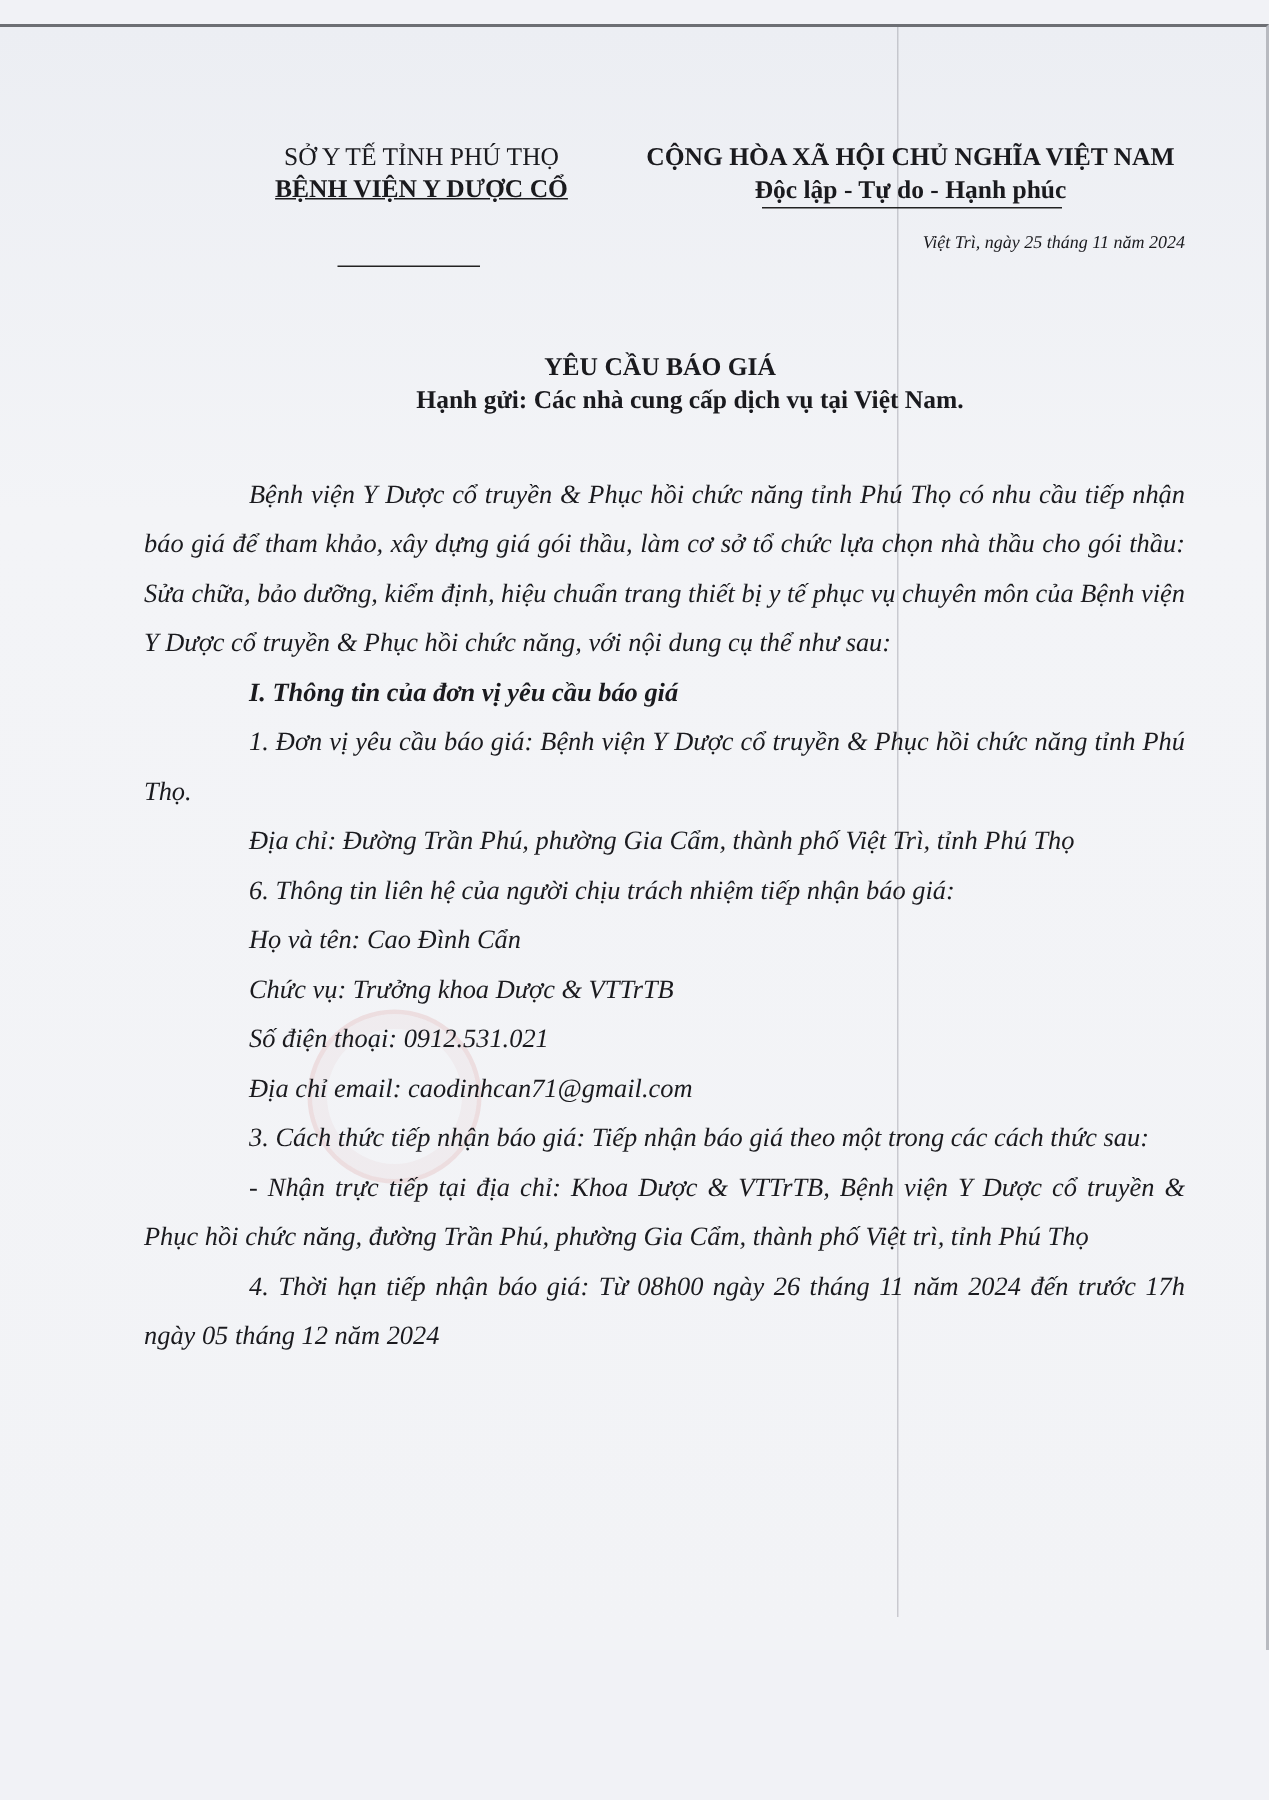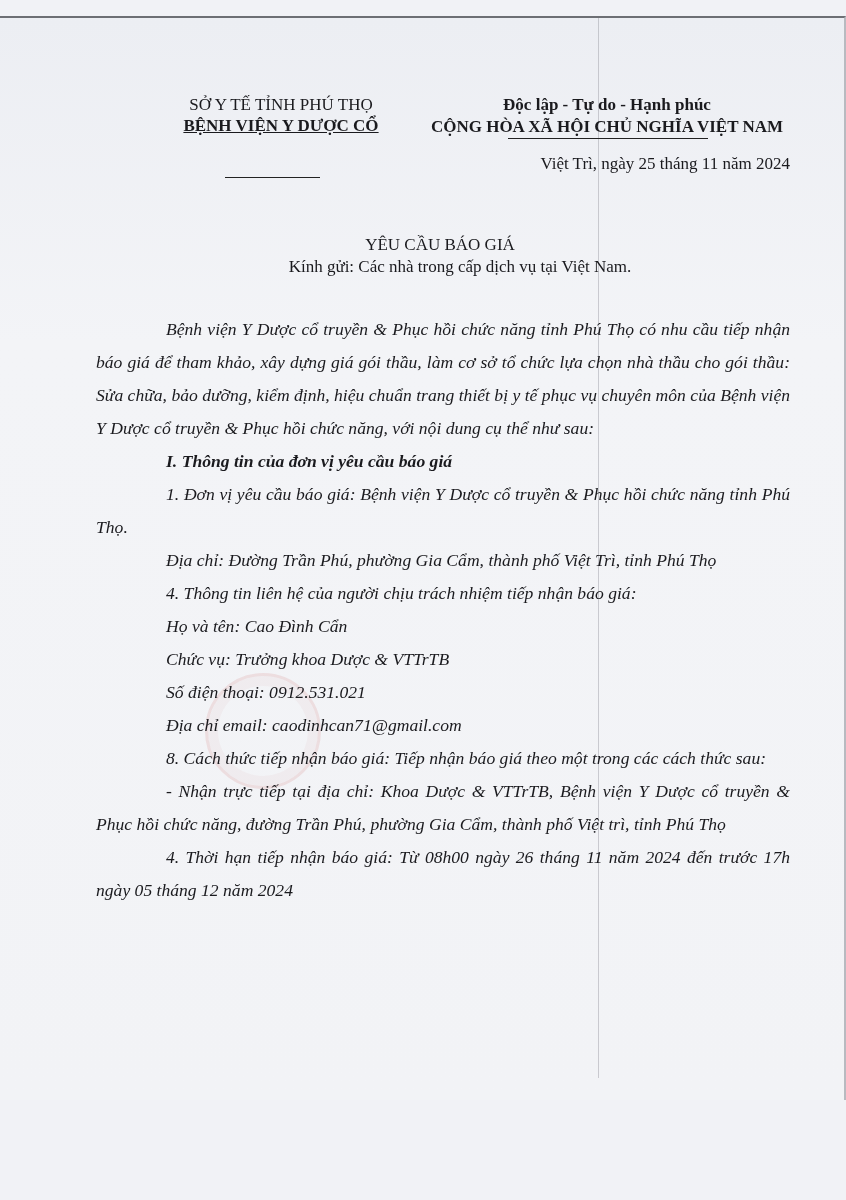--- a/index.html
+++ b/index.html
@@ -38,25 +38,25 @@
     }
     .hdr-right {
       position: absolute; left: 412px; top: 76px; width: 390px;
       text-align: center; font-size: 17px; line-height: 22px; font-weight: bold;
     }
     .rule-right {
       position: absolute; left: 508px; top: 120px; width: 200px; height: 1px; background: #222;
     }
     .date {
       position: absolute; left: 470px; top: 136px; width: 320px;
-      text-align: right; font-size: 17px;
+      text-align: right; font-style: italic; font-size: 12px;
     }
     .title {
       position: absolute; left: 160px; top: 216px; width: 560px;
-      text-align: center; font-weight: normal; font-size: 17px; line-height: 22px;
+      text-align: center; font-weight: bold; font-size: 17px; line-height: 22px;
     }
     .title .line2 { padding-left: 40px; }
     .body {
       position: absolute; left: 96px; top: 295px; width: 694px;
       font-size: 17.6px; line-height: 33px; text-align: justify; font-style: italic;
     }
     .body p { margin: 0; }
     .ind { text-indent: 70px; }
     .ind2 { padding-left: 70px; }
     .b { font-weight: bold; }
@@ -68,38 +68,38 @@
   <div class="fold"></div>
   <div class="stamp"></div>
 
   <div class="hdr-left">
     <div class="ministry">SỞ Y TẾ TỈNH PHÚ THỌ</div>
     <div class="org">BỆNH VIỆN Y DƯỢC CỔ</div>
   </div>
   <div class="rule-left"></div>
 
   <div class="hdr-right">
+    <div>CỘNG HÒA XÃ HỘI CHỦ NGHĨA VIỆT NAM</div>
     <div>Độc lập - Tự do - Hạnh phúc</div>
-    <div>CỘNG HÒA XÃ HỘI CHỦ NGHĨA VIỆT NAM</div>
   </div>
   <div class="rule-right"></div>
   <div class="date">Việt Trì, ngày 25 tháng 11 năm 2024</div>
 
   <div class="title">
     <div>YÊU CẦU BÁO GIÁ</div>
-    <div class="line2">Kính gửi: Các nhà trong cấp dịch vụ tại Việt Nam.</div>
+    <div class="line2">Hạnh gửi: Các nhà cung cấp dịch vụ tại Việt Nam.</div>
   </div>
 
   <div class="body">
     <p class="ind">Bệnh viện Y Dược cổ truyền &amp; Phục hồi chức năng tỉnh Phú Thọ có nhu cầu tiếp nhận báo giá để tham khảo, xây dựng giá gói thầu, làm cơ sở tổ chức lựa chọn nhà thầu cho gói thầu: Sửa chữa, bảo dưỡng, kiểm định, hiệu chuẩn trang thiết bị y tế phục vụ chuyên môn của Bệnh viện Y Dược cổ truyền &amp; Phục hồi chức năng, với nội dung cụ thể như sau:</p>
     <p class="ind b">I. Thông tin của đơn vị yêu cầu báo giá</p>
     <p class="ind">1. Đơn vị yêu cầu báo giá: Bệnh viện Y Dược cổ truyền &amp; Phục hồi chức năng tỉnh Phú Thọ.</p>
     <p class="ind">Địa chỉ: Đường Trần Phú, phường Gia Cẩm, thành phố Việt Trì, tỉnh Phú Thọ</p>
-    <p class="ind">4. Thông tin liên hệ của người chịu trách nhiệm tiếp nhận báo giá:</p>
+    <p class="ind">6. Thông tin liên hệ của người chịu trách nhiệm tiếp nhận báo giá:</p>
     <p class="ind2">Họ và tên: Cao Đình Cẩn</p>
     <p class="ind2">Chức vụ: Trưởng khoa Dược &amp; VTTrTB</p>
     <p class="ind2">Số điện thoại: 0912.531.021</p>
     <p class="ind2">Địa chỉ email: caodinhcan71@gmail.com</p>
-    <p class="ind">8. Cách thức tiếp nhận báo giá: Tiếp nhận báo giá theo một trong các cách thức sau:</p>
+    <p class="ind">3. Cách thức tiếp nhận báo giá: Tiếp nhận báo giá theo một trong các cách thức sau:</p>
     <p class="ind">- Nhận trực tiếp tại địa chỉ: Khoa Dược &amp; VTTrTB, Bệnh viện Y Dược cổ truyền &amp; Phục hồi chức năng, đường Trần Phú, phường Gia Cẩm, thành phố Việt trì, tỉnh Phú Thọ</p>
     <p class="ind">4. Thời hạn tiếp nhận báo giá: Từ 08h00 ngày 26 tháng 11 năm 2024 đến trước 17h ngày 05 tháng 12 năm 2024</p>
   </div>
 </div>
 
 </body></html>

